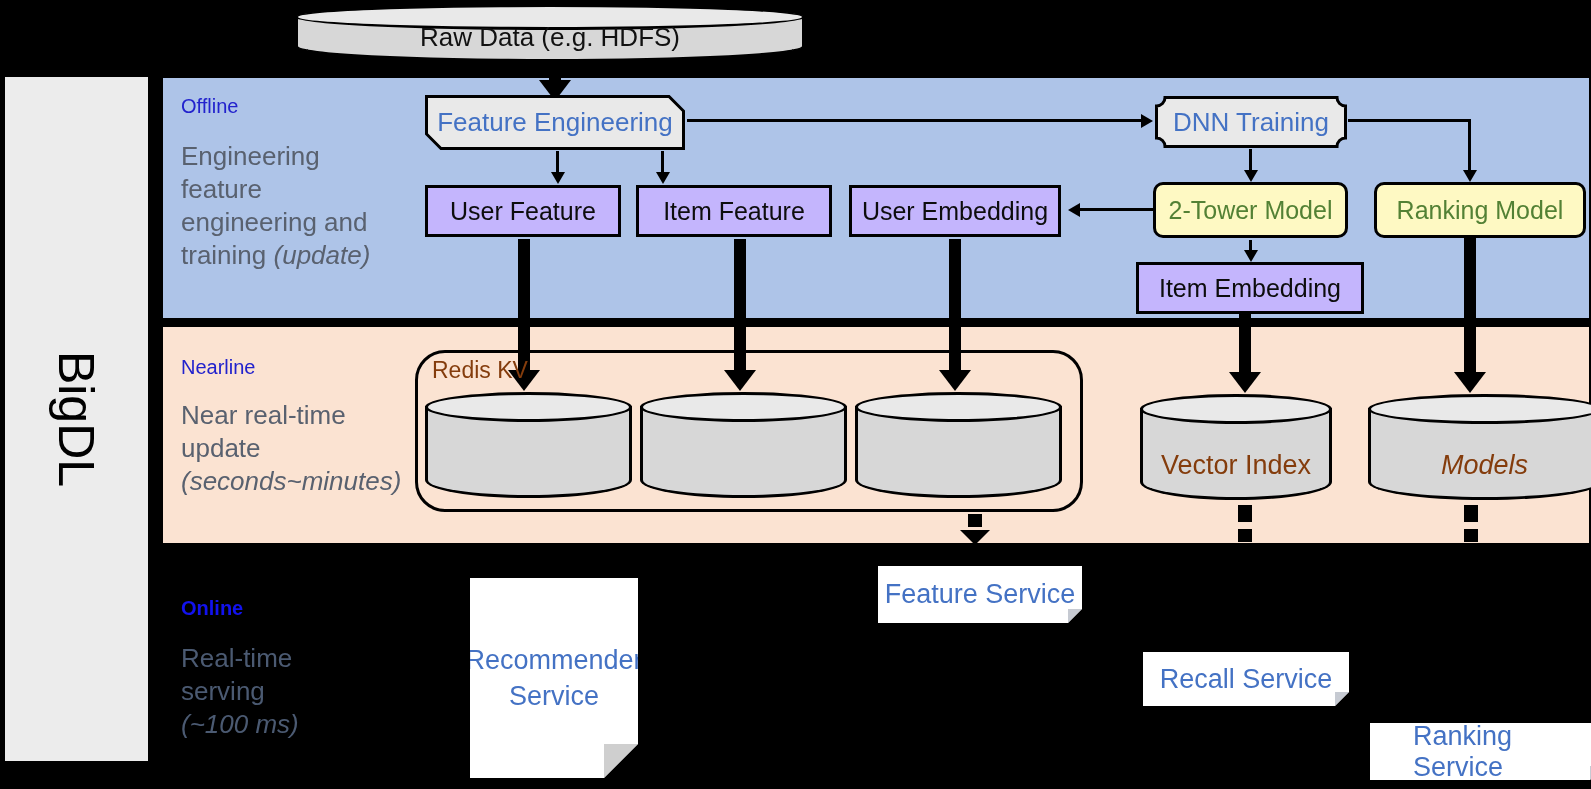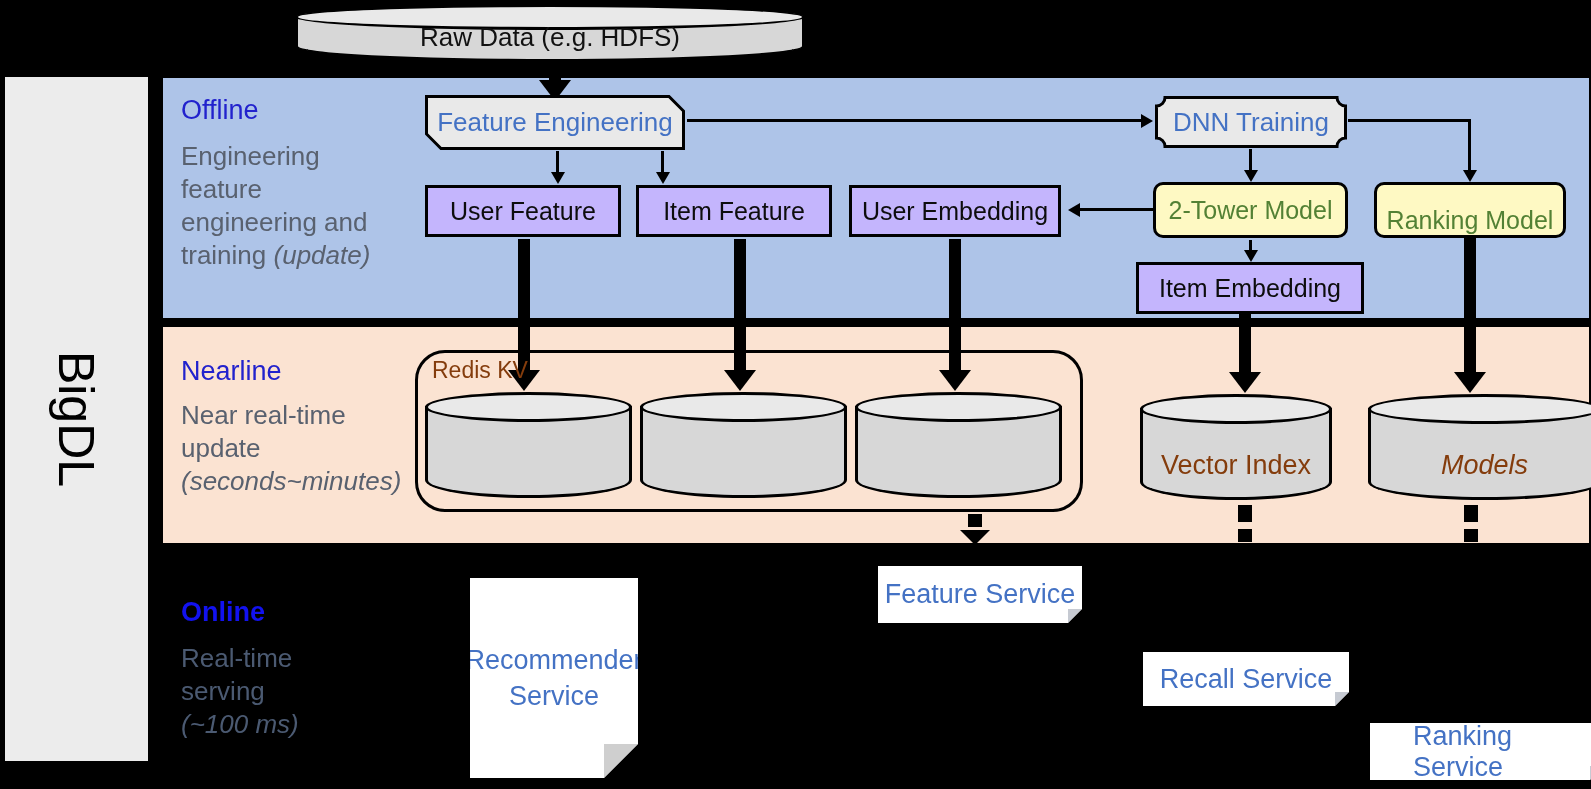--- a/index.html
+++ b/index.html
@@ -9,21 +9,21 @@
   }
   .abs{position:absolute;}
   
   .band-offline{left:163px;top:78px;width:1426px;height:240px;background:#aec4e8;}
   .band-nearline{left:163px;top:327px;width:1426px;height:216px;background:#fbe3d2;}
   
   .sidebar{left:5px;top:77px;width:143px;height:684px;background:#ececec;
     display:flex;align-items:center;justify-content:center;}
   .sidebar .brand{transform:rotate(90deg);white-space:nowrap;font-size:50px;color:#000;}
   
-  .sec-title{font-size:27px;color:#2222cd;}
+  .sec-title{font-size:20px;color:#2222cd;}
   .sec-title.online{color:#1212ef;font-weight:bold;}
   .sec-desc{font-size:26px;line-height:33px;color:#59616f;}
   .sec-desc.online{color:#4b5a72;}
   
   .gbox{background:#c4b5fd;border:3px solid #000;display:flex;align-items:center;justify-content:center;
         font-size:25px;color:#0d0d0d;box-sizing:border-box;}
   .lbox{background:#fef9c3;border:3px solid #000;border-radius:10px;display:flex;align-items:center;
         justify-content:center;font-size:25px;box-sizing:border-box;}
   .green-text{color:#538135;}
   .shape-label{position:absolute;inset:0;display:flex;align-items:center;justify-content:center;
@@ -109,21 +109,21 @@
 <div class="abs gbox" style="left:849px;top:185px;width:212px;height:52px;">
   <span>User Embedding</span>
 </div>
 <div class="abs gbox" style="left:1136px;top:262px;width:228px;height:52px;">
   <span>Item Embedding</span>
 </div>
 
 <div class="abs lbox green-text" style="left:1153px;top:182px;width:195px;height:56px;">
   <span>2-Tower Model</span>
 </div>
-<div class="abs lbox green-text" style="left:1374px;top:182px;width:192px;height:56px;align-items:flex-end;">
+<div class="abs lbox green-text" style="left:1374px;top:182px;width:212px;height:56px;">
   <span>Ranking Model</span>
 </div>
 
 <div class="ln" style="left:687px;top:119px;width:455px;height:3px;"></div>
 <div class="ah rt-s" style="left:1141px;top:113.5px;"></div>
 
 <div class="ln" style="left:556px;top:151px;width:3px;height:21px;"></div>
 <div class="ah dn-s" style="left:550.5px;top:172px;"></div>
 
 <div class="ln" style="left:661px;top:151px;width:3px;height:21px;"></div>

